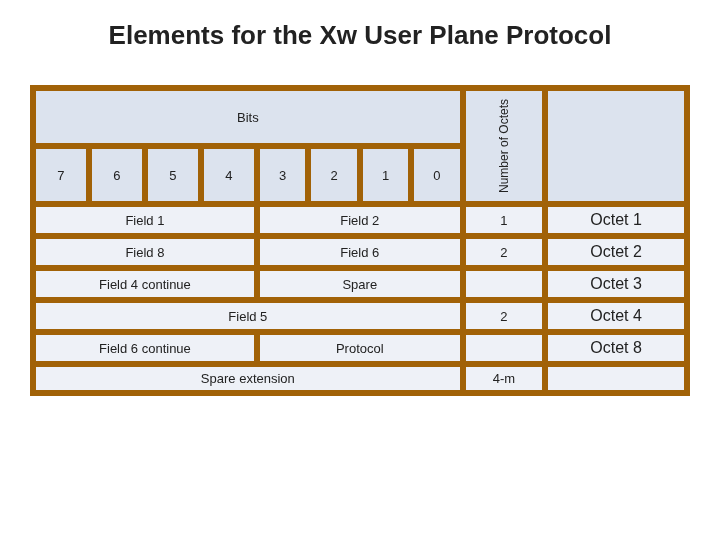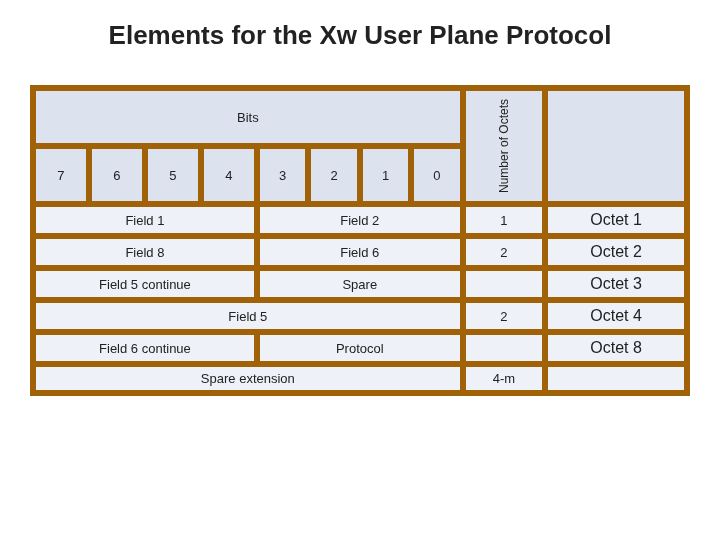--- a/index.html
+++ b/index.html
@@ -120,21 +120,21 @@
       </tr>
 
       <tr class="data-row">
         <td colspan="4" class="field-cell">Field 8</td>
         <td colspan="4" class="field-cell">Field 6</td>
         <td class="num-col">2</td>
         <td class="octet-col">Octet 2</td>
       </tr>
 
       <tr class="data-row">
-        <td colspan="4" class="field-cell">Field 5 continue</td>
+        <td colspan="4" class="field-cell">Field 4 continue</td>
         <td colspan="4" class="field-cell">Spare</td>
         <td class="num-col"></td>
         <td class="octet-col">Octet 3</td>
       </tr>
 
       <tr class="data-row">
         <td colspan="8" class="field-cell">Field 5</td>
         <td class="num-col">2</td>
         <td class="octet-col">Octet 4</td>
       </tr>

